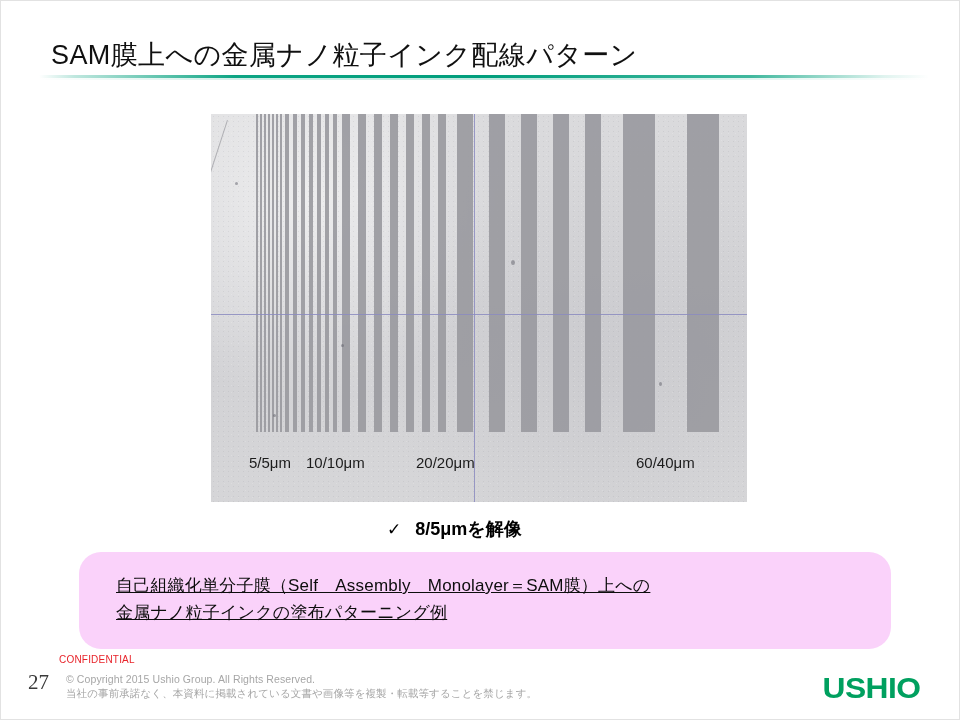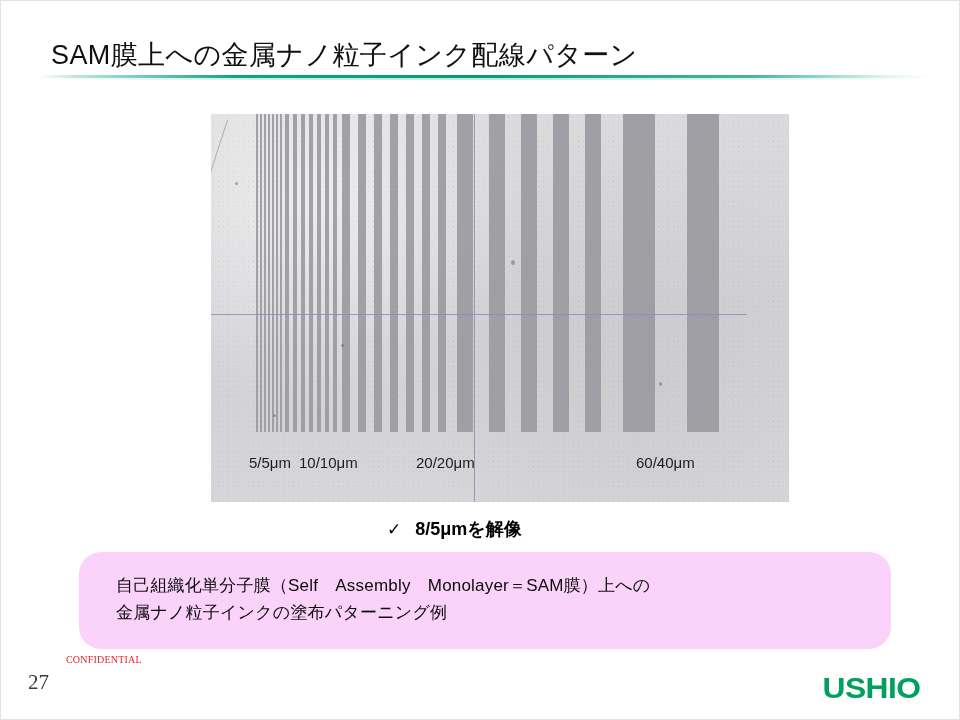--- a/index.html
+++ b/index.html
@@ -60,21 +60,21 @@
         rgba(120,205,185,0.35) 25%,
         rgba(120,205,185,0.45) 55%,
         rgba(120,205,185,0) 100%);
   }
 
   
   .micrograph {
     position: absolute;
     left: 210px;
     top: 113px;
-    width: 578px;
+    width: 536px;
     height: 388px;
     background: #d4d4d6;
     overflow: hidden;
   }
   .mg-bg {
     position: absolute;
     inset: 0;
     background:
       radial-gradient(circle at 18% 22%, rgba(255,255,255,0.55), rgba(255,255,255,0) 38%),
       radial-gradient(circle at 74% 68%, rgba(190,190,195,0.35), rgba(255,255,255,0) 46%),
@@ -183,39 +183,39 @@
   }
   .callout-text {
     position: absolute;
     left: 37px;
     top: 20px;
     font-size: 17px;
     line-height: 27px;
     color: #0d0d0d;
     white-space: pre-line;
     letter-spacing: 0.2px;
+    text-decoration: underline;
   }
 
   
   .page-number {
     position: absolute;
     left: 27px;
     top: 669px;
     font-size: 21px;
     color: #3a3a3a;
     font-family: "Liberation Serif", serif;
   }
   .confidential {
     position: absolute;
-    left: 65px;
+    left: 58px;
     top: 653px;
     font-size: 10px;
     color: #e8232a;
     letter-spacing: 0.2px;
-    font-family: Liberation Serif, serif;
   }
   .copyright {
     position: absolute;
     left: 65px;
     top: 671px;
     font-size: 10.5px;
     line-height: 14px;
     color: #a6a6a6;
     white-space: pre-line;
     letter-spacing: 0.1px;
@@ -282,33 +282,35 @@
     <div class="speck" style="left:300px; top:146px; width:4px; height:5px;"></div>
     <div class="speck" style="left:130px; top:230px; width:3px; height:3px;"></div>
     <div class="speck" style="left:448px; top:268px; width:3px; height:4px;"></div>
     <div class="speck" style="left:62px; top:300px; width:3px; height:3px;"></div>
 
     <div class="crosshair-h"></div>
     <div class="crosshair-v"></div>
 
     <div class="scalebar-row">
       <div class="scale-label" style="left:38px;">5/5μm</div>
-      <div class="scale-label" style="left:88px;text-align:right;">10/10μm</div>
+      <div class="scale-label" style="left:95px;text-align:right;">10/10μm</div>
       <div class="scale-label" style="left:205px;">20/20μm</div>
       <div class="scale-label" style="left:425px;">60/40μm</div>
     </div>
   </div>
 
   <div class="check-line">
     <span class="check-mark">✓</span>
     <span>8/5μmを解像</span>
   </div>
 
   <div class="callout">
     <div class="callout-text">自己組織化単分子膜（Self　Assembly　Monolayer＝SAM膜）上への
 金属ナノ粒子インクの塗布パターニング例</div>
   </div>
 
   <div class="page-number">27</div>
   <div class="confidential">CONFIDENTIAL</div>
+  <div class="copyright">© Copyright 2015 Ushio Group.  All Rights Reserved.
+当社の事前承諾なく、本資料に掲載されている文書や画像等を複製・転載等することを禁じます。</div>
   <div class="logo">USHIO</div>
 
 </div>
 
 </body></html>

